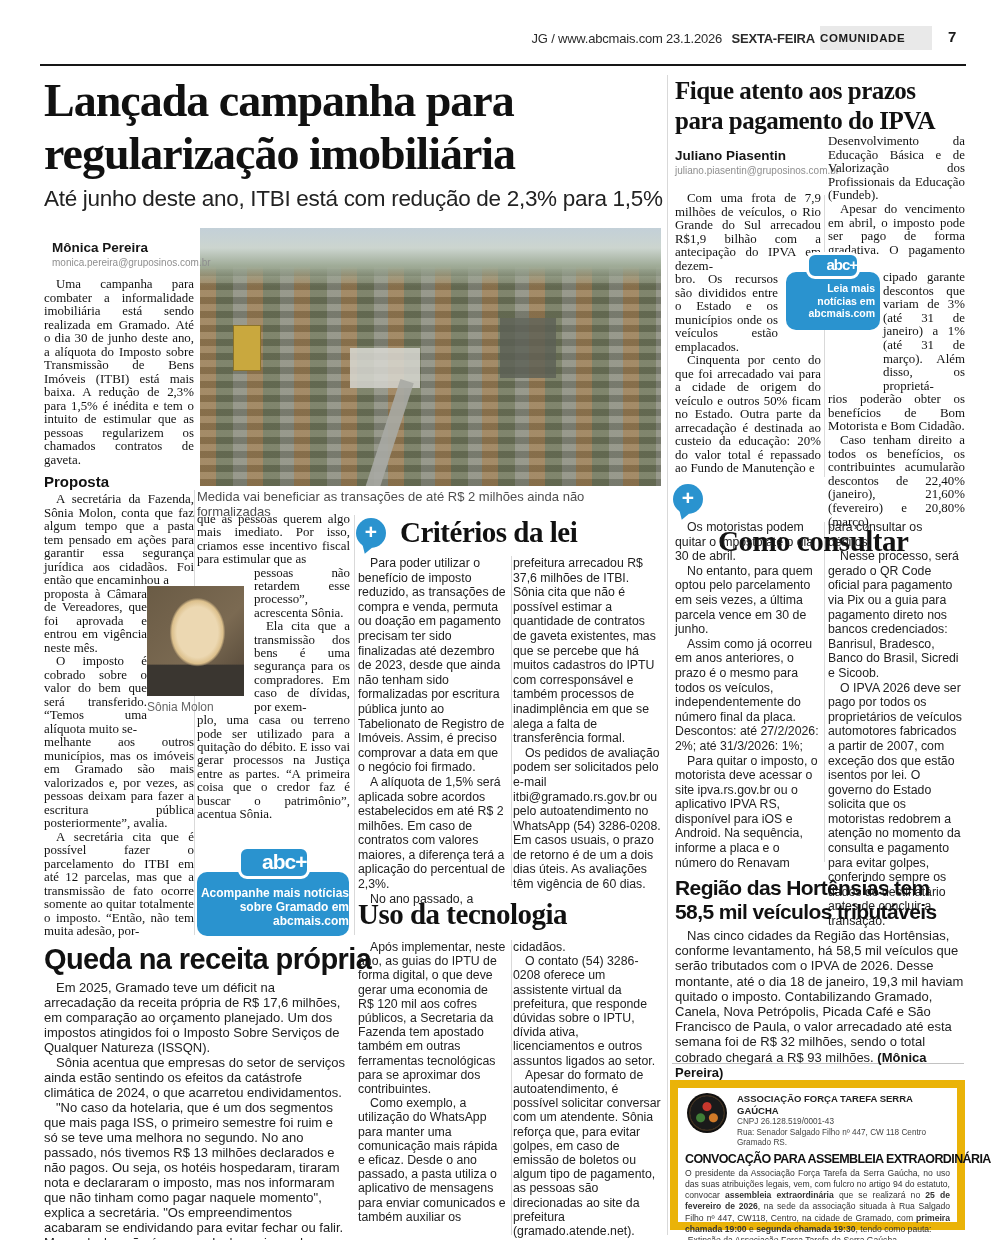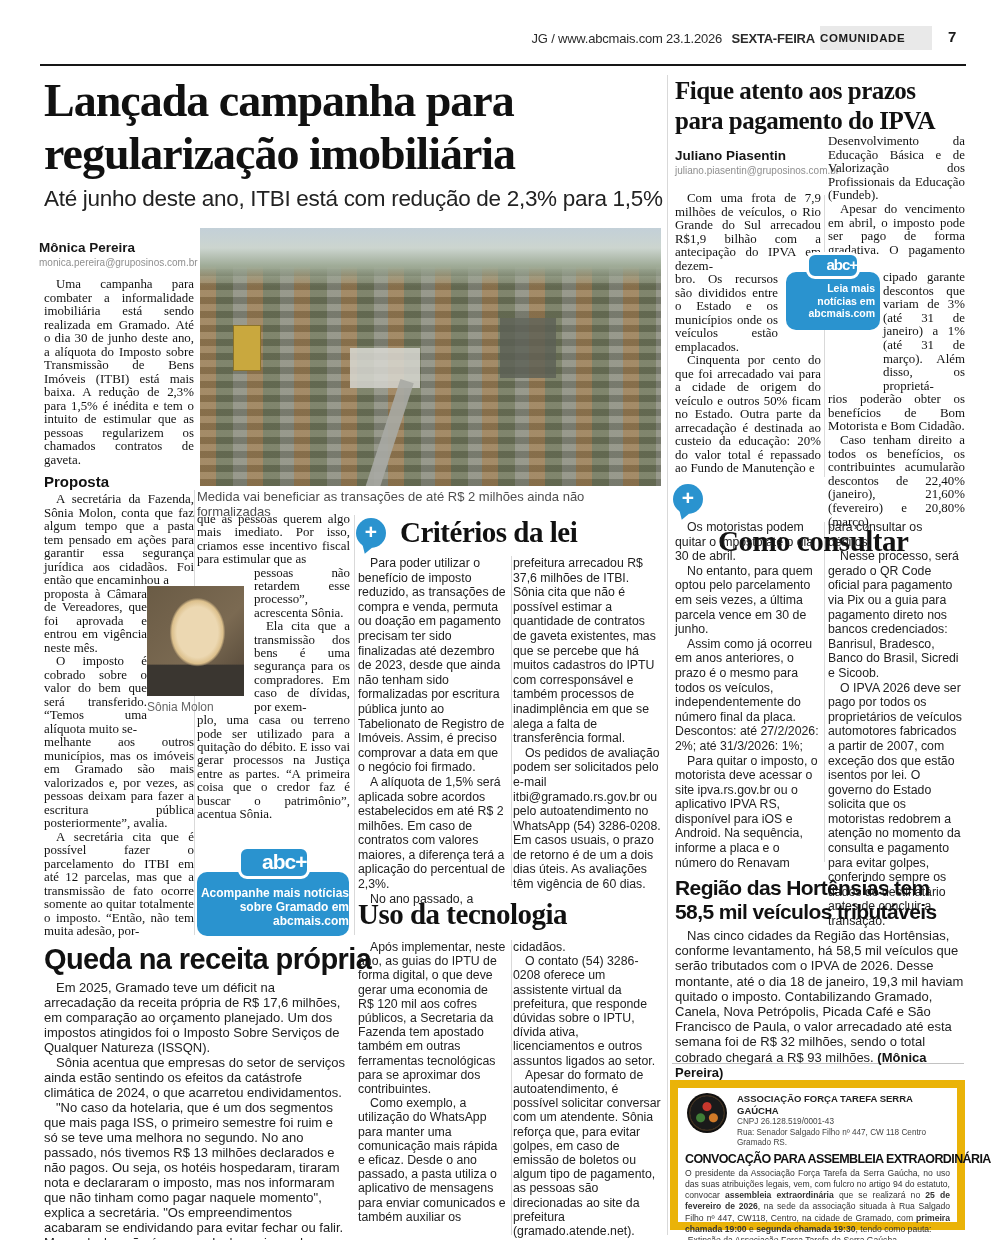--- a/index.html
+++ b/index.html
@@ -30,21 +30,21 @@
         repeating-linear-gradient(90deg,rgba(186,118,48,.38) 0 16px,rgba(92,102,62,.38) 16px 33px,rgba(156,156,146,.32) 33px 47px),
         repeating-linear-gradient(0deg,rgba(42,46,36,.28) 0 7px,rgba(222,222,212,.25) 7px 14px);}
   .main-photo .b1{position:absolute;left:34px;top:98px;width:26px;height:44px;background:#c9a83e;box-shadow:0 0 0 1px #8c732a;}
   .main-photo .b2{position:absolute;left:150px;top:120px;width:70px;height:40px;background:#d8d8d2;opacity:.85;}
   .main-photo .b3{position:absolute;left:300px;top:90px;width:56px;height:60px;background:#5b5f55;opacity:.8;}
   .main-photo .road{position:absolute;left:180px;top:150px;width:14px;height:130px;background:#a9aaa4;transform:rotate(18deg);opacity:.9;}
   .caption{position:absolute;left:197px;top:489px;width:464px;font-size:13px;color:#4f4f4f;}
   
   .byline-name{font-weight:bold;font-size:13.5px;color:#161616;}
   .byline-email{font-size:10px;color:#8f8f8f;margin-top:2px;}
-  .byline{position:absolute;left:39px;top:240px;width:150px;}
+  .byline{position:absolute;left:52px;top:240px;width:150px;}
   .byline2{position:absolute;left:675px;top:148px;width:146px;}
   
   .serifcol{position:absolute;font-family:"Liberation Serif",serif;font-size:12.9px;line-height:13.5px;
             text-align:justify;color:#121212;}
   .serifcol p{margin:0;text-indent:12px;}
   .serifcol p.cont{text-indent:0;}
   .inhead{font-family:"Liberation Sans",sans-serif;font-weight:bold;font-size:15px;line-height:16px;
           margin:7px 0 3px 0;text-indent:0;color:#111;}
   .narrow-r{width:103px;}          
   .narrow-l{margin-left:57px;width:96px;}  

